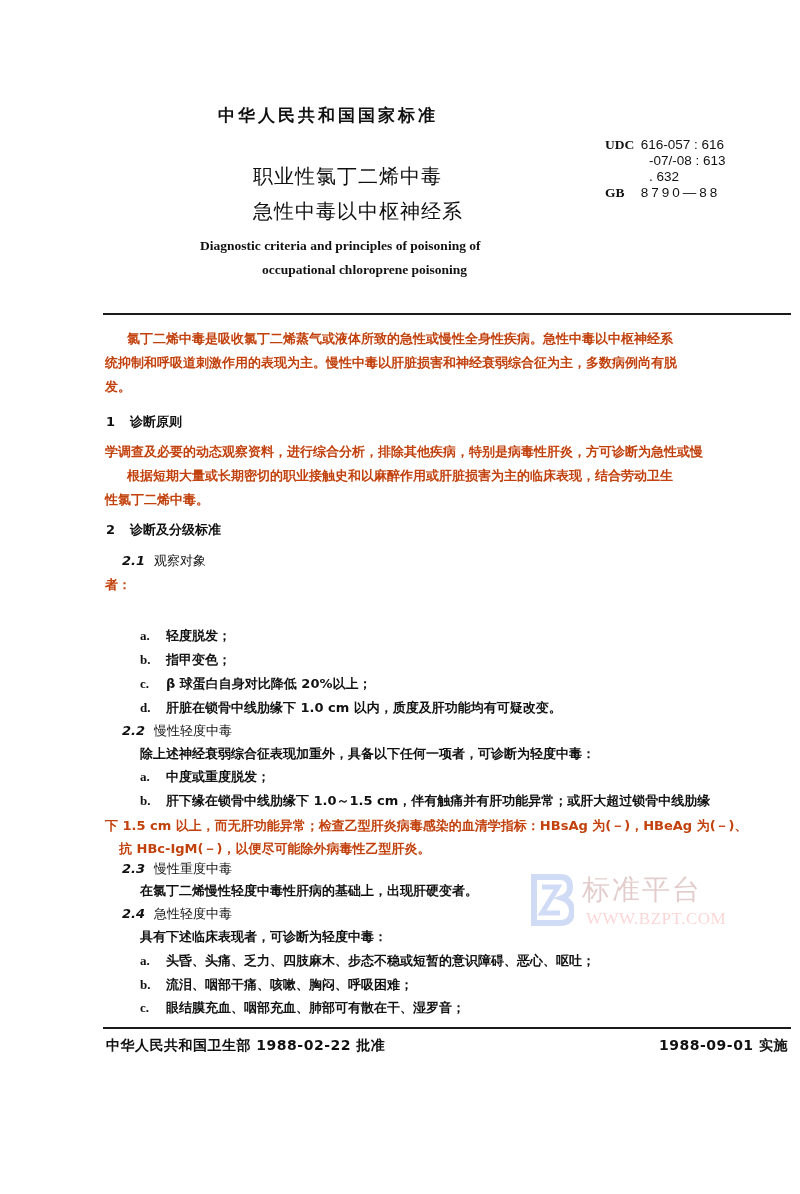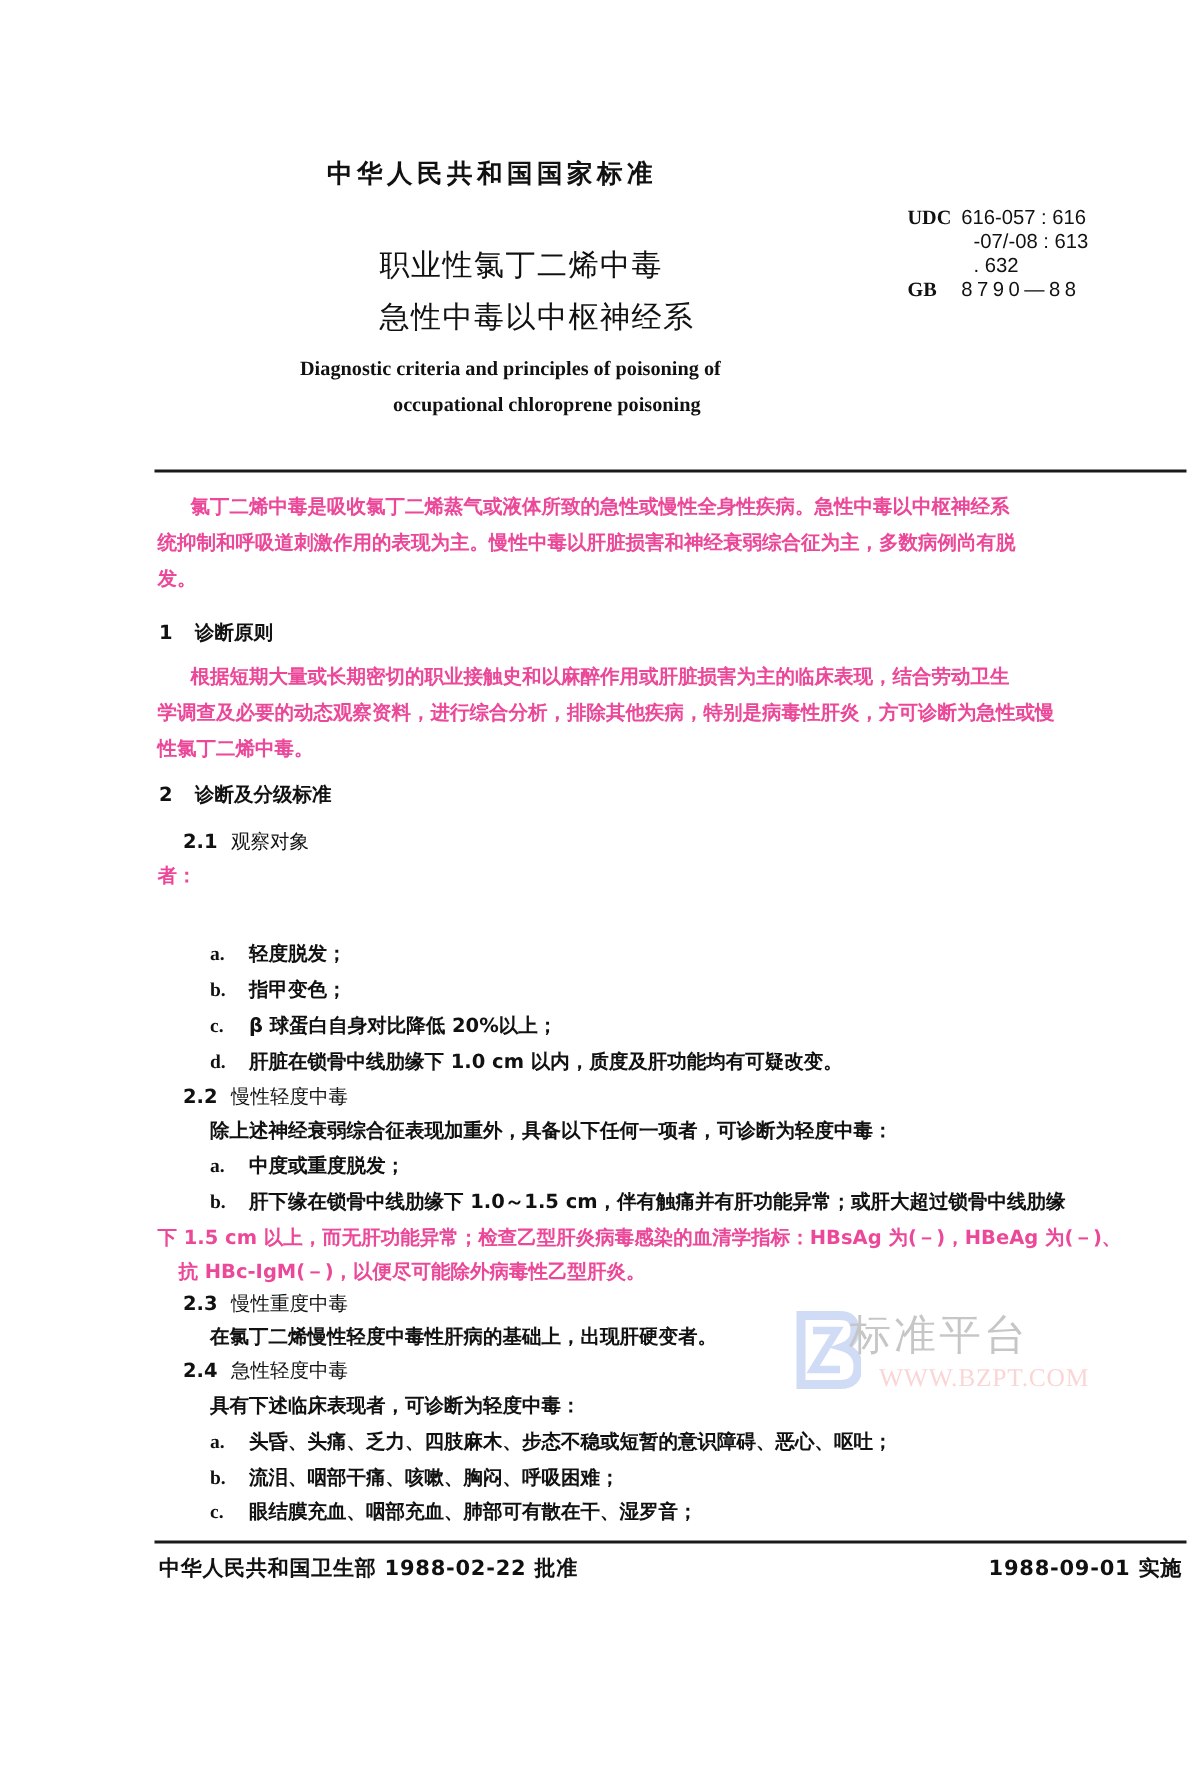--- a/index.html
+++ b/index.html
@@ -12,35 +12,35 @@
   .doc-title.l2 { top: 198px; }
   .en-title { font-family: "Liberation Serif", "DejaVu Serif", serif; font-weight: bold; font-size: 13.5px; }
   .en-title.l1 { left: 200px; top: 238px; }
   .en-title.l2 { left: 262px; top: 262px; }
   .udc { left: 605px; top: 137px; font-size: 13.5px; line-height: 16px; font-family: "Liberation Sans", sans-serif; }
   .udc .lbl { font-family: "Liberation Serif", serif; font-weight: bold; display: inline-block; width: 32px; }
   .udc .row { white-space: pre; }
   .rule { left: 103px; width: 688px; height: 2px; background: #1a1a1a; }
   .rule.top { top: 313px; }
   .rule.bottom { top: 1027px; height: 2px; }
-  .body-text { font-size: 13px; line-height: 24px; font-weight: bold; color: #ec4899; }
+  .body-text { font-size: 13px; line-height: 24px; font-weight: bold; color: #c2410c; }
   .para { left: 105px; width: 685px; text-indent: 22px; }
   .line { white-space: nowrap; }
   .sec-head { left: 106px; font-size: 13px; font-weight: bold; }
   .sec-head .num { display: inline-block; width: 24px; }
   .sub-head { left: 122px; font-size: 13px; font-weight: bold; }
-  .sub-head .num { display: inline-block; width: 32px; }
+  .sub-head .num { display: inline-block; width: 32px; font-style: italic; }
   .item { left: 140px; font-size: 13px; font-weight: bold; white-space: nowrap; }
   .item .mk { display: inline-block; width: 26px; font-family: "Liberation Serif", serif; }
   .indent-text { left: 140px; font-size: 13px; font-weight: bold; white-space: nowrap; }
   .footer-left { left: 106px; top: 1037px; font-size: 14px; font-weight: bold; letter-spacing: 0.5px; }
   .footer-right { right: 12px; top: 1037px; font-size: 14px; font-weight: bold; letter-spacing: 0.5px; }
   .watermark { left: 530px; top: 873px; width: 220px; height: 60px; opacity: 0.22; }
   .wm-logo { position: absolute; left: 0; top: 0; width: 44px; height: 54px; }
-  .wm-text { position: absolute; left: 36px; top: -2px; font-family: "DejaVu Serif", serif; font-size: 28px; color: #000000; letter-spacing: 2px; }
+  .wm-text { position: absolute; left: 52px; top: -2px; font-family: "DejaVu Serif", serif; font-size: 28px; color: #7f1d1d; letter-spacing: 2px; }
   .wm-url { position: absolute; left: 56px; top: 36px; font-family: Liberation Serif, serif; font-size: 17px; color: #ef4444; letter-spacing: 0.5px; }
 </style>
 </head>
 <body>
 
 <div class="abs header-title">中华人民共和国国家标准</div>
 <div class="abs doc-title l1">职业性氯丁二烯中毒</div>
 <div class="abs doc-title l2">急性中毒以中枢神经系</div>
 <div class="abs en-title l1">Diagnostic criteria and principles of poisoning of</div>
 <div class="abs en-title l2">occupational chloroprene poisoning</div>
@@ -57,22 +57,22 @@
 <div class="abs body-text para" style="top:327px">
   <div class="line">氯丁二烯中毒是吸收氯丁二烯蒸气或液体所致的急性或慢性全身性疾病。急性中毒以中枢神经系</div>
   <div class="line" style="text-indent:0">统抑制和呼吸道刺激作用的表现为主。慢性中毒以肝脏损害和神经衰弱综合征为主，多数病例尚有脱</div>
   <div class="line" style="text-indent:0">发。</div>
 </div>
 
 <div class="abs sec-head" style="top:413px">
   <span class="num">1</span><span>诊断原则</span>
 </div>
 <div class="abs body-text para" style="top:440px">
+  <div class="line" style="text-indent:0">学调查及必要的动态观察资料，进行综合分析，排除其他疾病，特别是病毒性肝炎，方可诊断为急性或慢</div>
   <div class="line">根据短期大量或长期密切的职业接触史和以麻醉作用或肝脏损害为主的临床表现，结合劳动卫生</div>
-  <div class="line" style="text-indent:0">学调查及必要的动态观察资料，进行综合分析，排除其他疾病，特别是病毒性肝炎，方可诊断为急性或慢</div>
   <div class="line" style="text-indent:0">性氯丁二烯中毒。</div>
 </div>
 
 <div class="abs sec-head" style="top:521px">
   <span class="num">2</span><span>诊断及分级标准</span>
 </div>
 
 <div class="abs sub-head" style="top:552px">
   <span class="num">2.1</span><span style="font-weight:normal">观察对象</span>
 </div>

